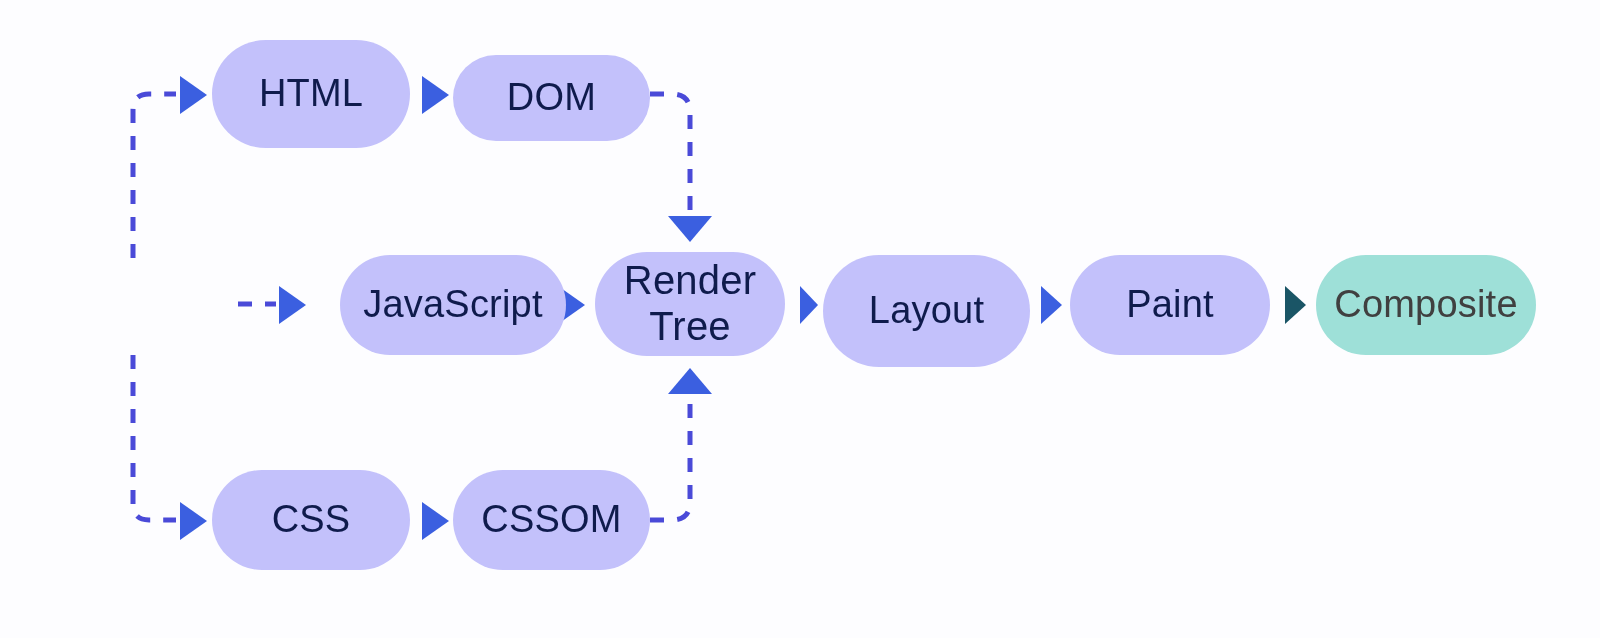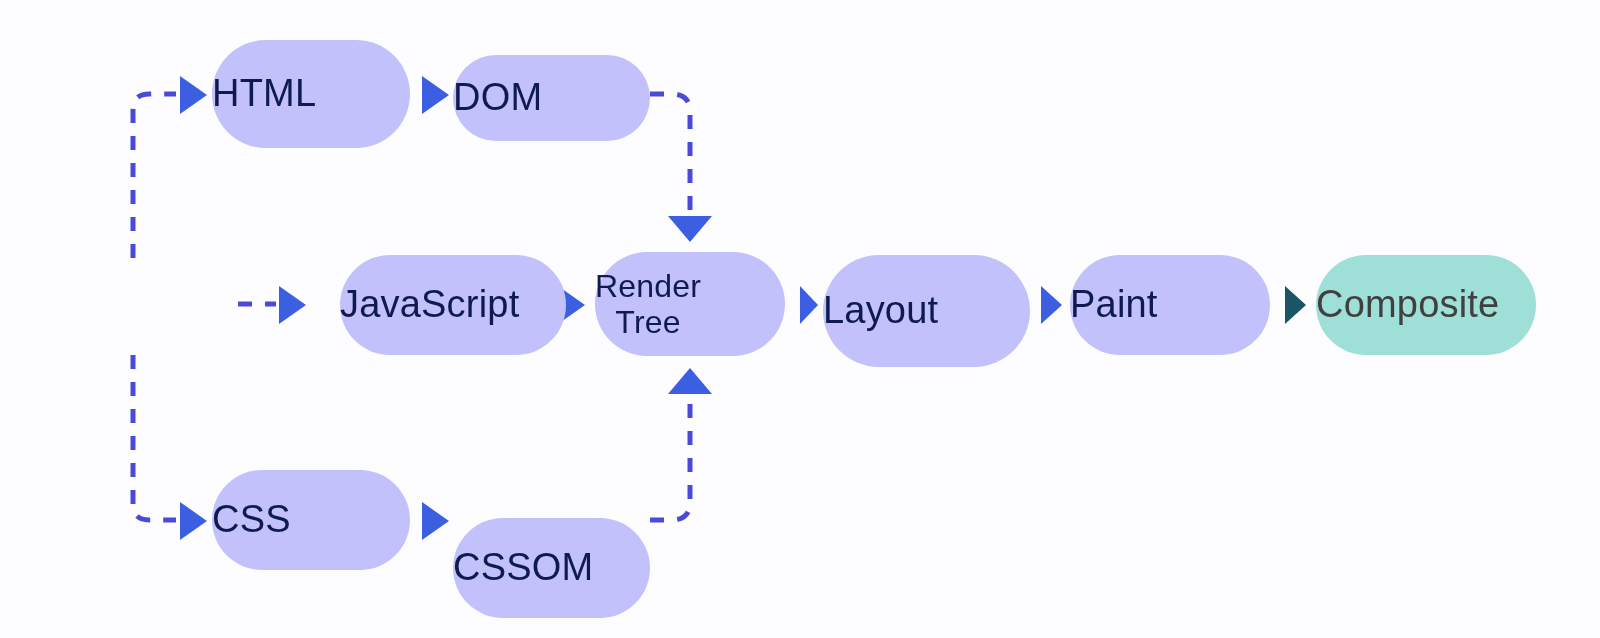--- a/index.html
+++ b/index.html
@@ -26,21 +26,21 @@
     left: 0;
     top: 0;
     width: 1600px;
     height: 638px;
     pointer-events: none;
   }
   .node {
     position: absolute;
     display: flex;
     align-items: center;
-    justify-content: flex-start;
+    justify-content: center;
     text-align: center;
     box-sizing: border-box;
     border-radius: 999px;
     background: #c3c1fb;
     color: #0f1b4c;
     font-size: 38px;
     font-weight: 400;
     letter-spacing: 0.2px;
     line-height: 1.14;
     white-space: pre-line;
@@ -96,29 +96,29 @@
   </div>
 
   <div class="node" style="left:453px; top:55px; width:197px; height:86px;">
     <span class="node-label">DOM</span>
   </div>
 
   <div class="node" style="left:212px; top:470px; width:198px; height:100px;">
     <span class="node-label">CSS</span>
   </div>
 
-  <div class="node" style="left:453px; top:470px; width:197px; height:100px;margin-top:48px;">
+  <div class="node" style="left:453px; top:470px; width:197px; height:100px;">
     <span class="node-label">CSSOM</span>
   </div>
 
   <div class="node" style="left:340px; top:255px; width:226px; height:100px;">
     <span class="node-label">JavaScript</span>
   </div>
 
-  <div class="node" style="left:595px; top:252px; width:190px; height:104px; font-size:32px;">
+  <div class="node" style="left:595px; top:252px; width:190px; height:104px; font-size:40px;">
     <span class="node-label">Render
 Tree</span>
   </div>
 
   <div class="node" style="left:823px; top:255px; width:207px; height:112px;">
     <span class="node-label">Layout</span>
   </div>
 
   <div class="node" style="left:1070px; top:255px; width:200px; height:100px;">
     <span class="node-label">Paint</span>

